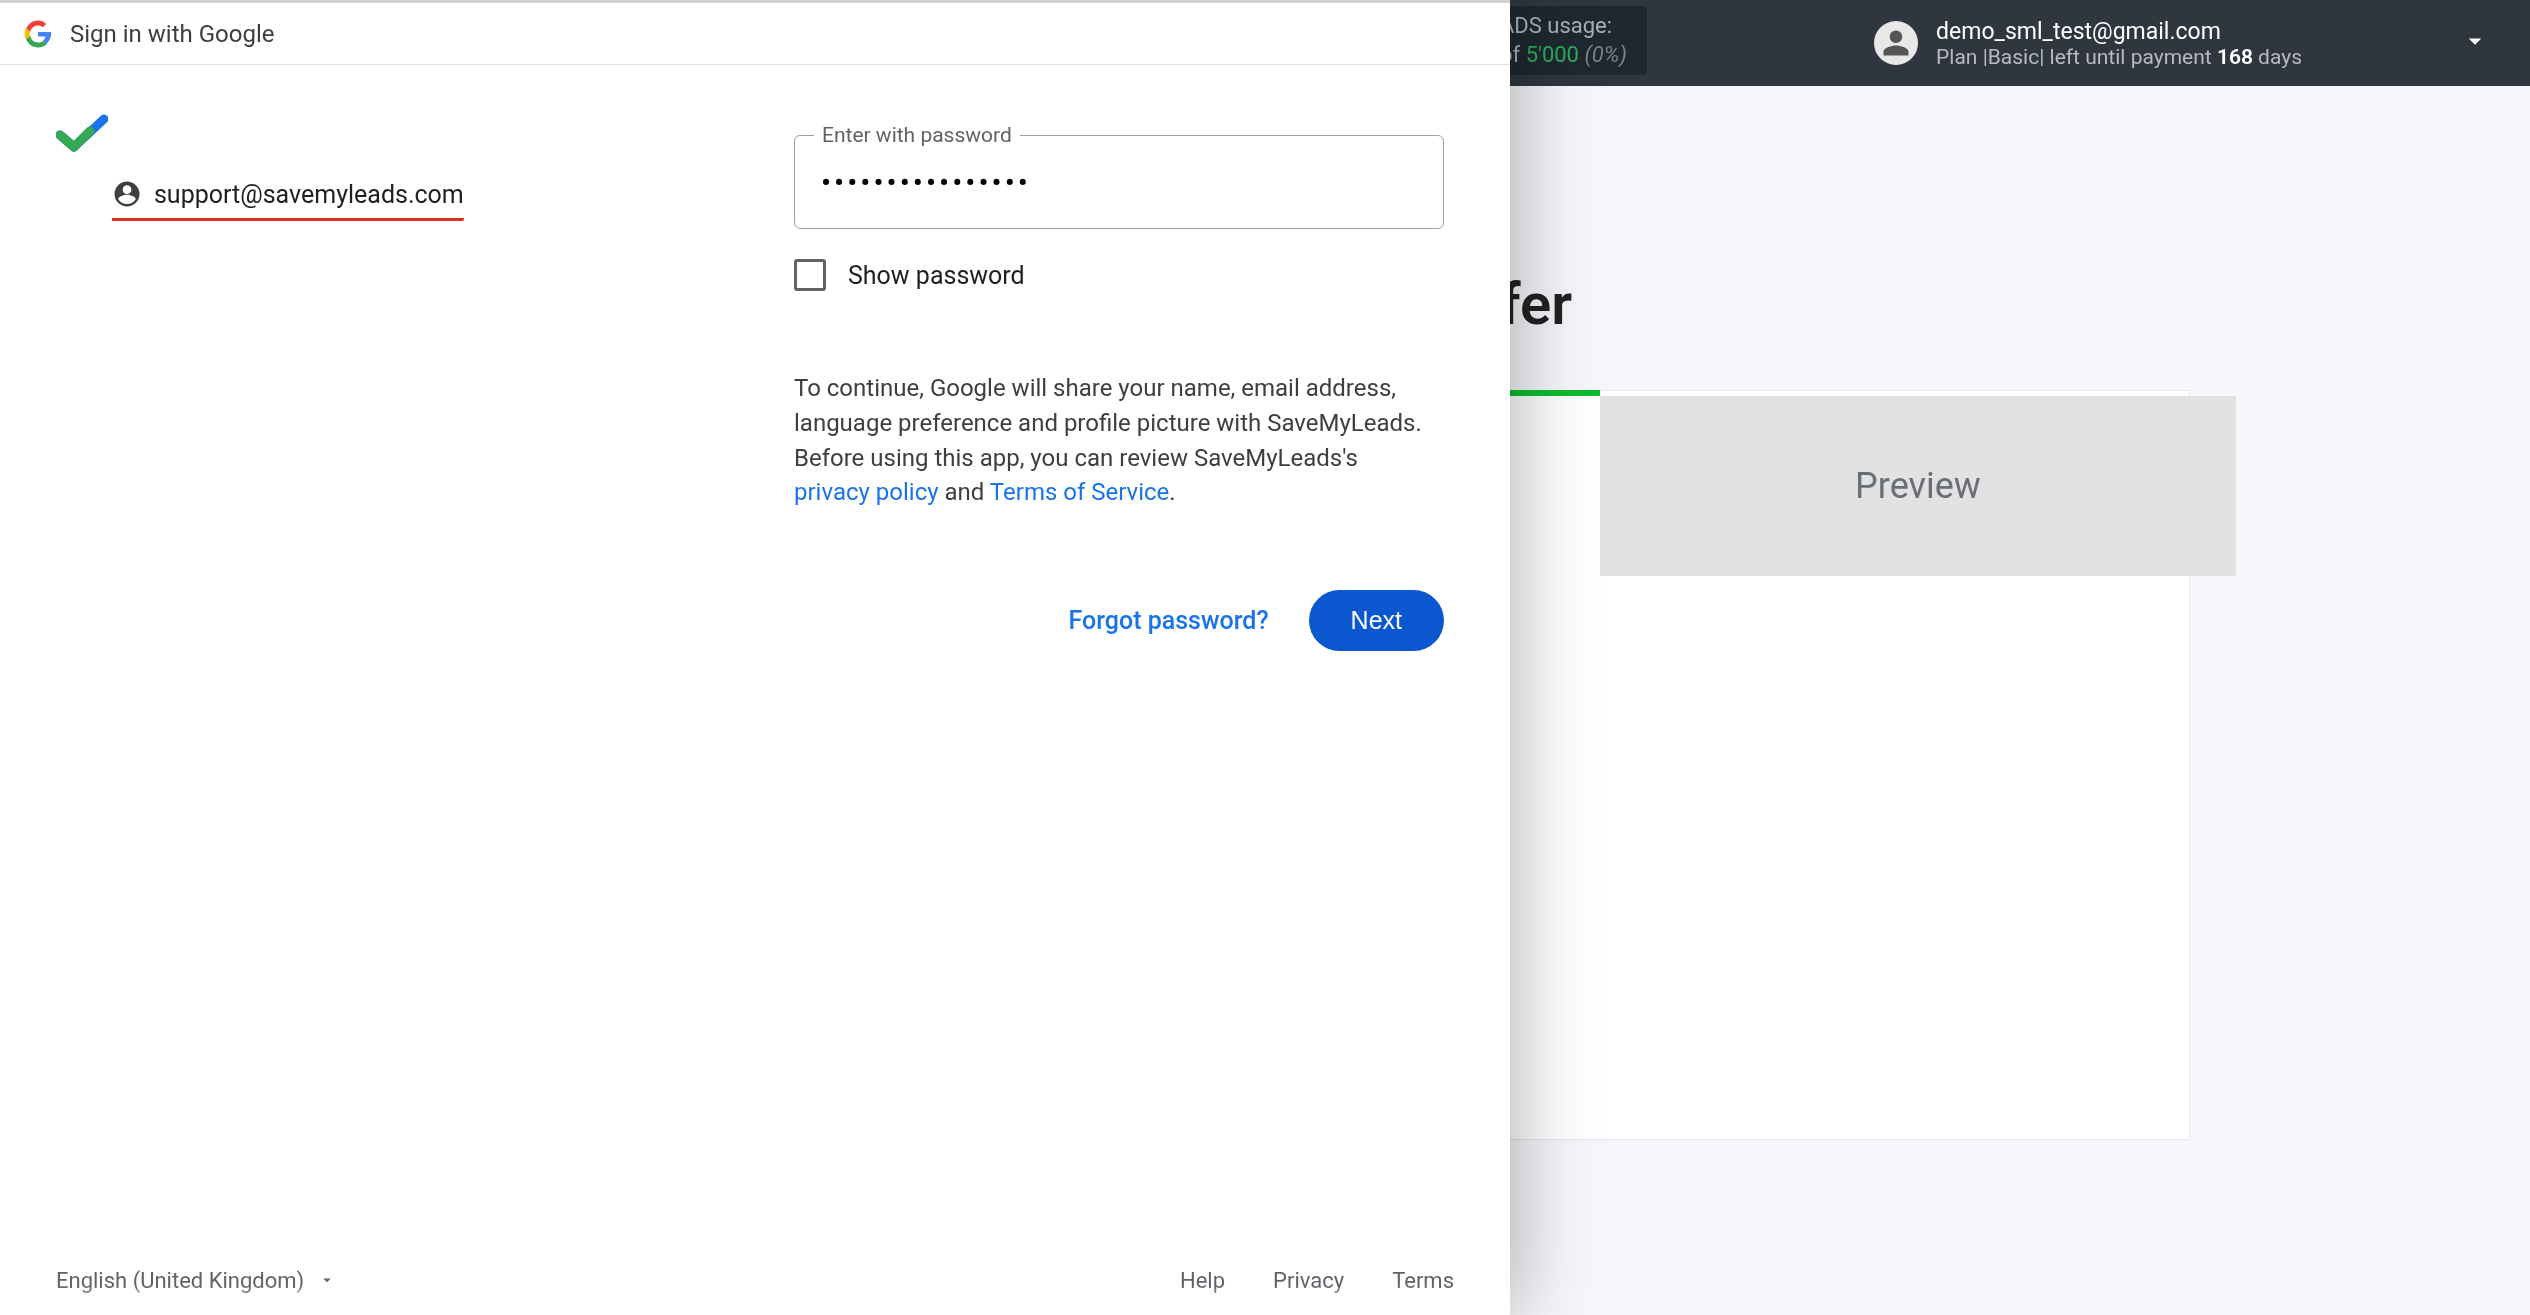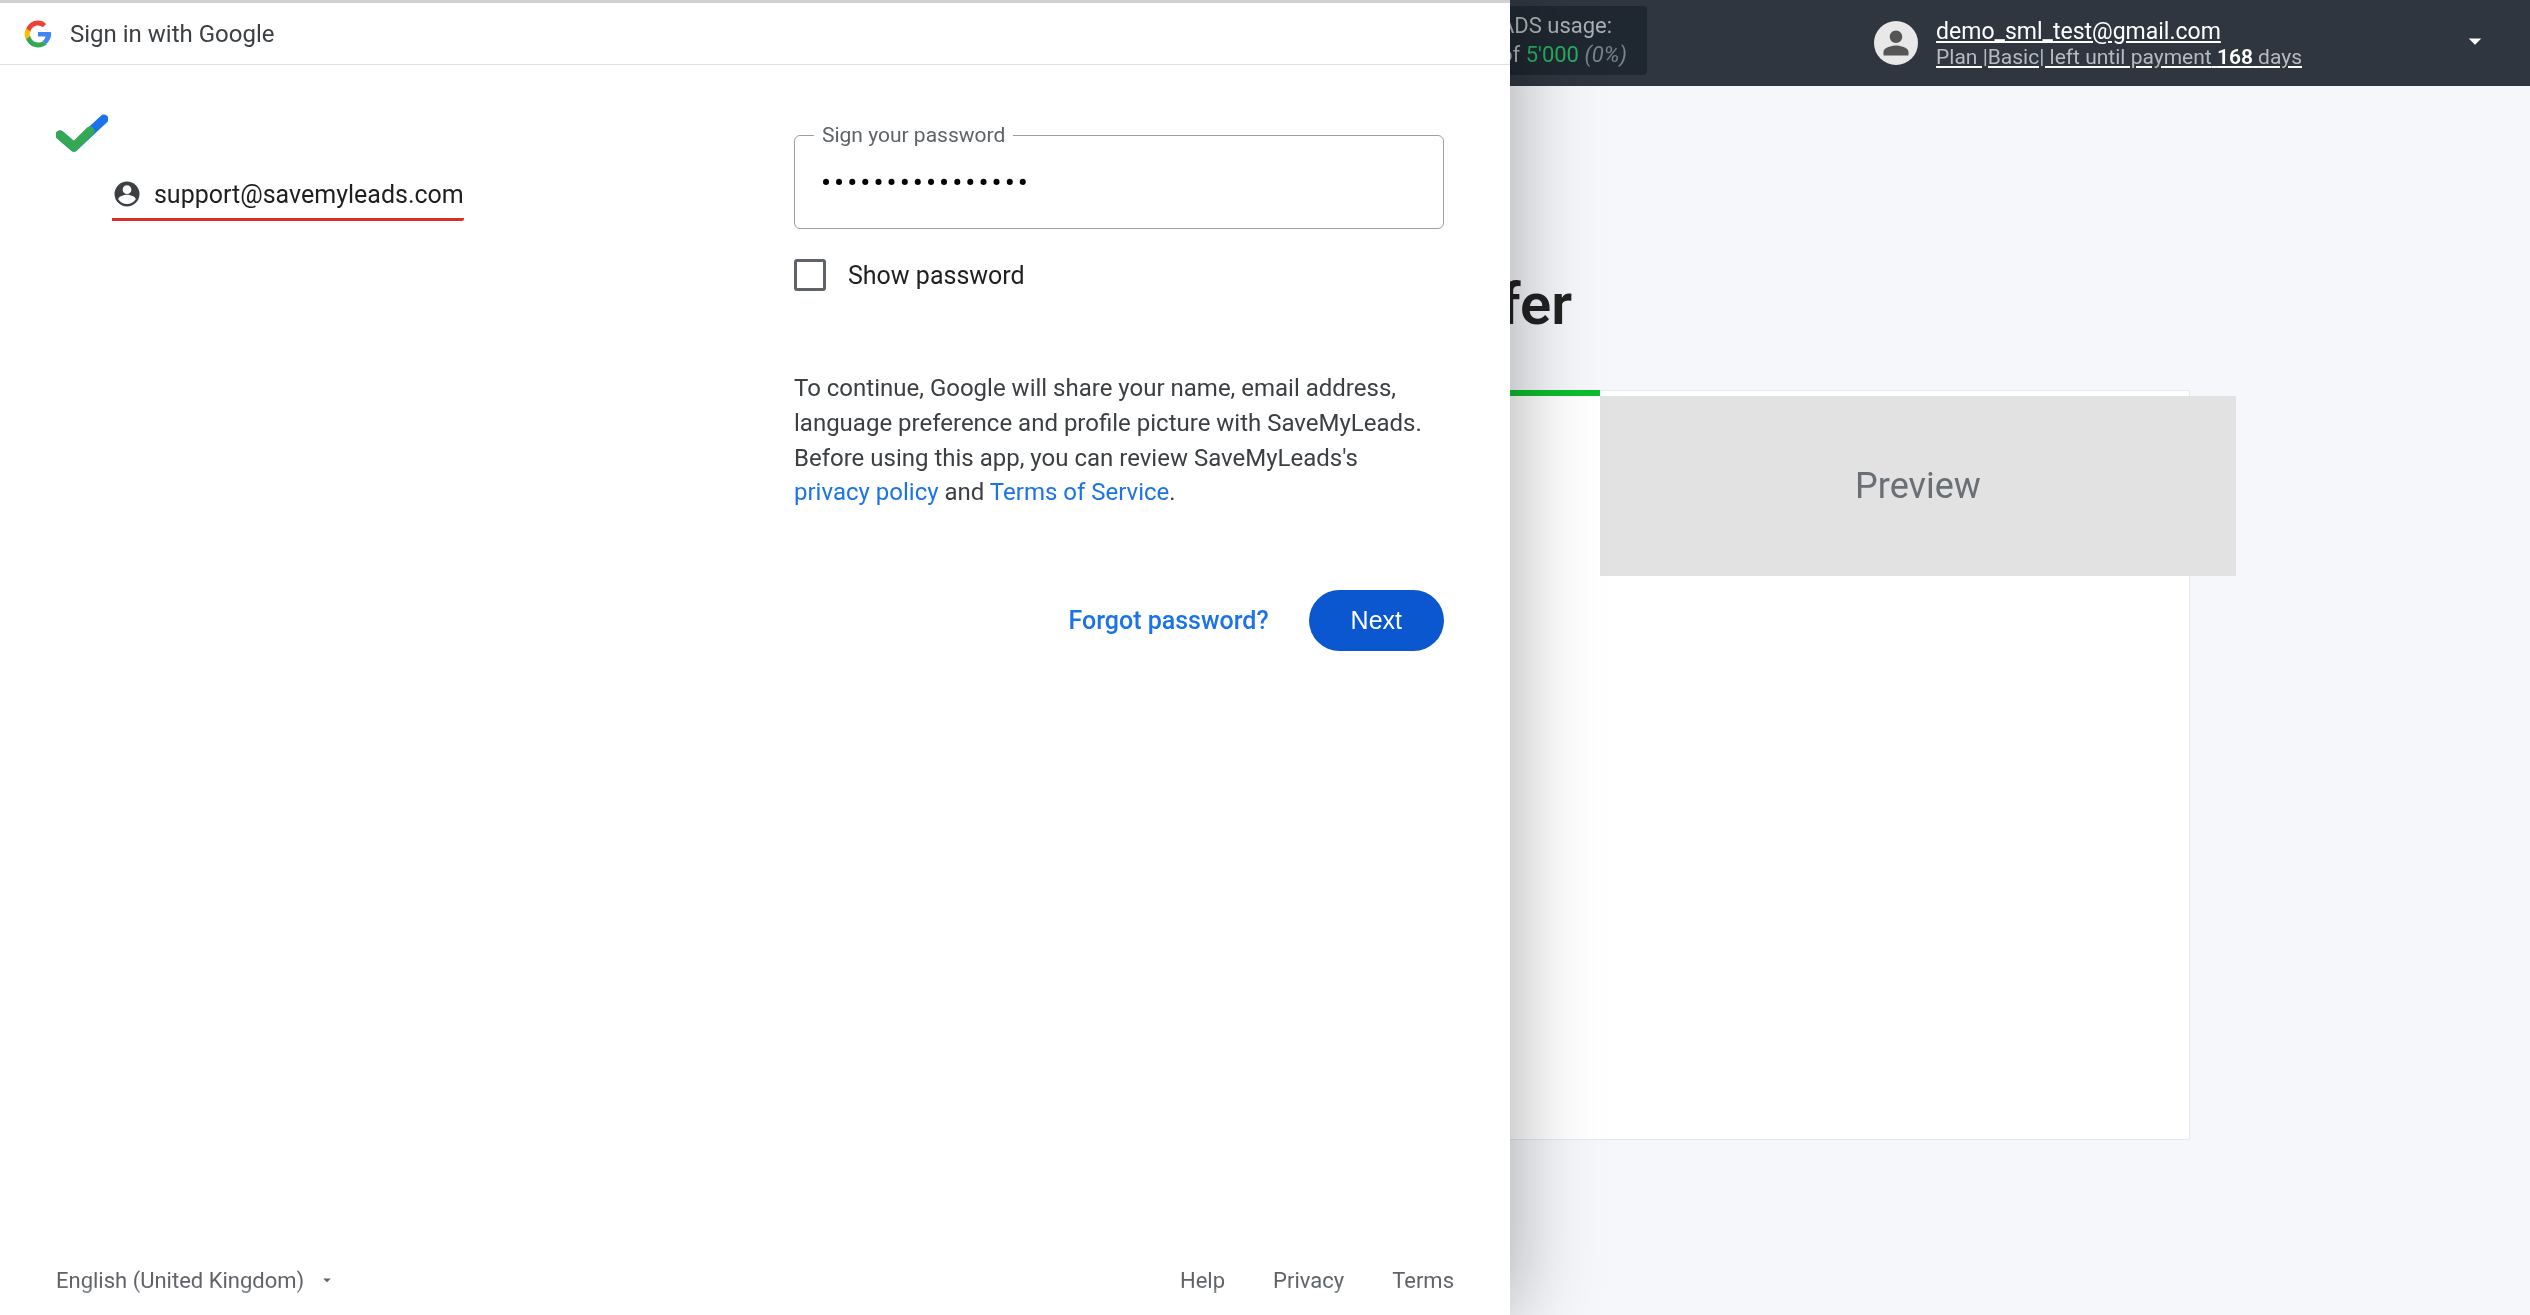--- a/index.html
+++ b/index.html
@@ -40,21 +40,21 @@
       gap: 18px;
       color: #fff;
     }
     .avatar-circle {
       width: 44px; height: 44px;
       border-radius: 50%;
       background: #e8e8e8;
       display: flex; align-items: center; justify-content: center;
     }
     .avatar-circle svg { width: 30px; height: 30px; fill: #555; }
-    .account-text { display:flex; flex-direction:column;text-decoration:underline; }
+    .account-text { display:flex; flex-direction:column; }
     .account-email { font-size: 23px; color:#fff;}
     .account-sub { font-size: 21px; color: #b6bbc1; }
     .account-sub .bold { color: #fff; font-weight:600;}
     .chev { margin-left: 140px; }
     .chev svg { width:30px; height:30px; fill:#fff;}
     .bg-body {
       position:absolute;
       top: 86px; left:0; right:0; bottom:0;
       background: #f5f7fb;
     }
@@ -284,21 +284,21 @@
       <div class="email-chip">
         <svg viewBox="0 0 24 24">
             <path d="M12 2a10 10 0 100 20 10 10 0 000-20zm0 3a3.5 3.5 0 110 7 3.5 3.5 0 010-7zm0 15c-2.9 0-5.5-1.5-7-3.8.1-2.3 4.7-3.6 7-3.6s6.9 1.3 7 3.6c-1.5 2.3-4.1 3.8-7 3.8z"></path>
           </svg>
         <span>support@savemyleads.com</span>
       </div>
     </div>
 
     <div class="right-col">
       <div class="field-wrap">
-        <span class="field-label">Sign your password</span>
+        <span class="field-label">Enter with password</span>
         <input type="password" class="pwd-input" value="••••••••••••••••" style="">
       </div>
       <div class="show-row">
         <div class="chk"></div>
         <span class="show-label">Show password</span>
       </div>
       <div class="consent">
         <span>To continue, Google will share your name, email address, language preference and profile picture with SaveMyLeads. Before using this app, you can review SaveMyLeads's </span><a href="#">privacy policy</a><span> and </span><a href="#">Terms of Service</a><span>.</span>
       </div>
       <div class="action-row">

